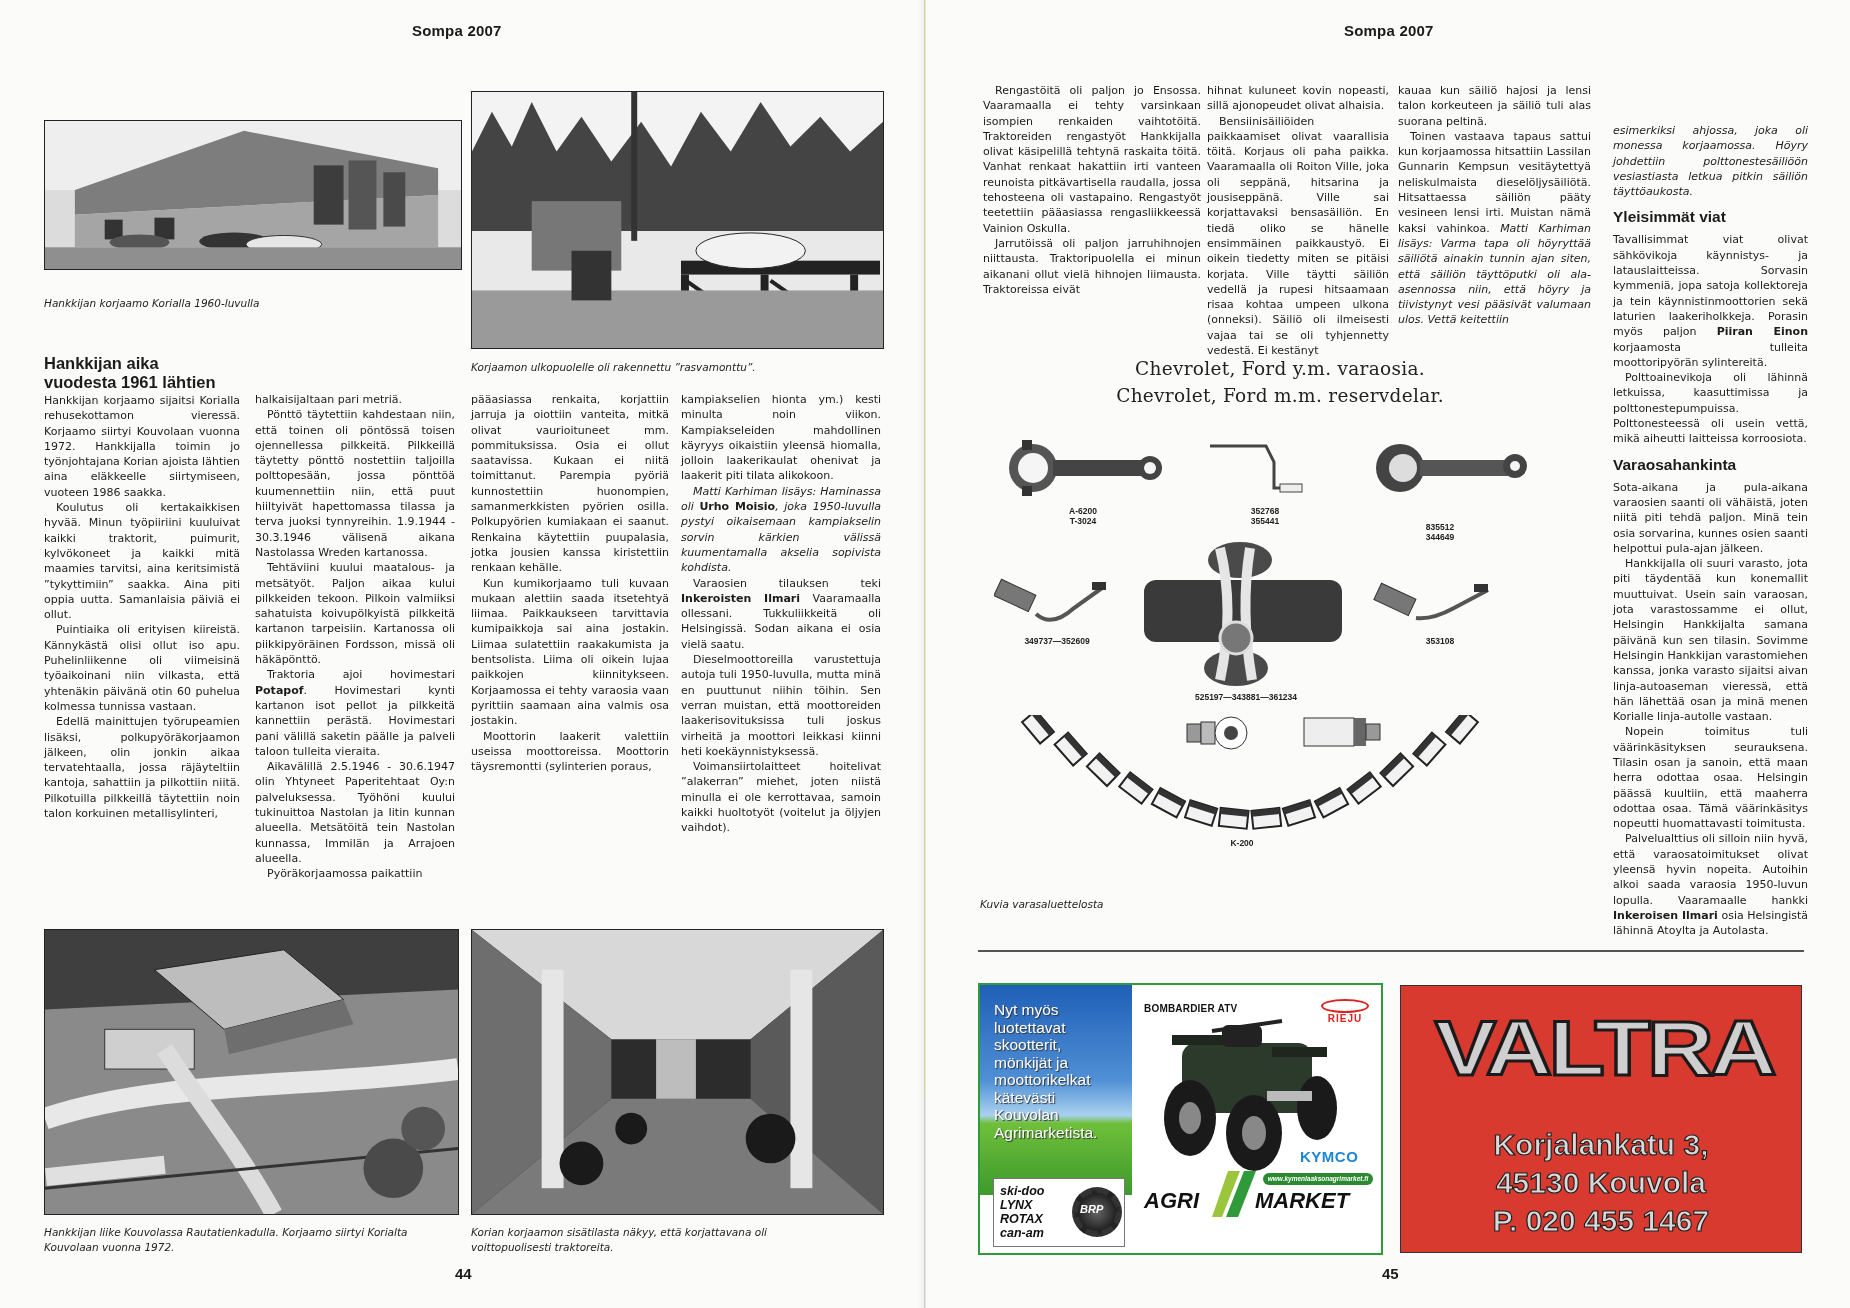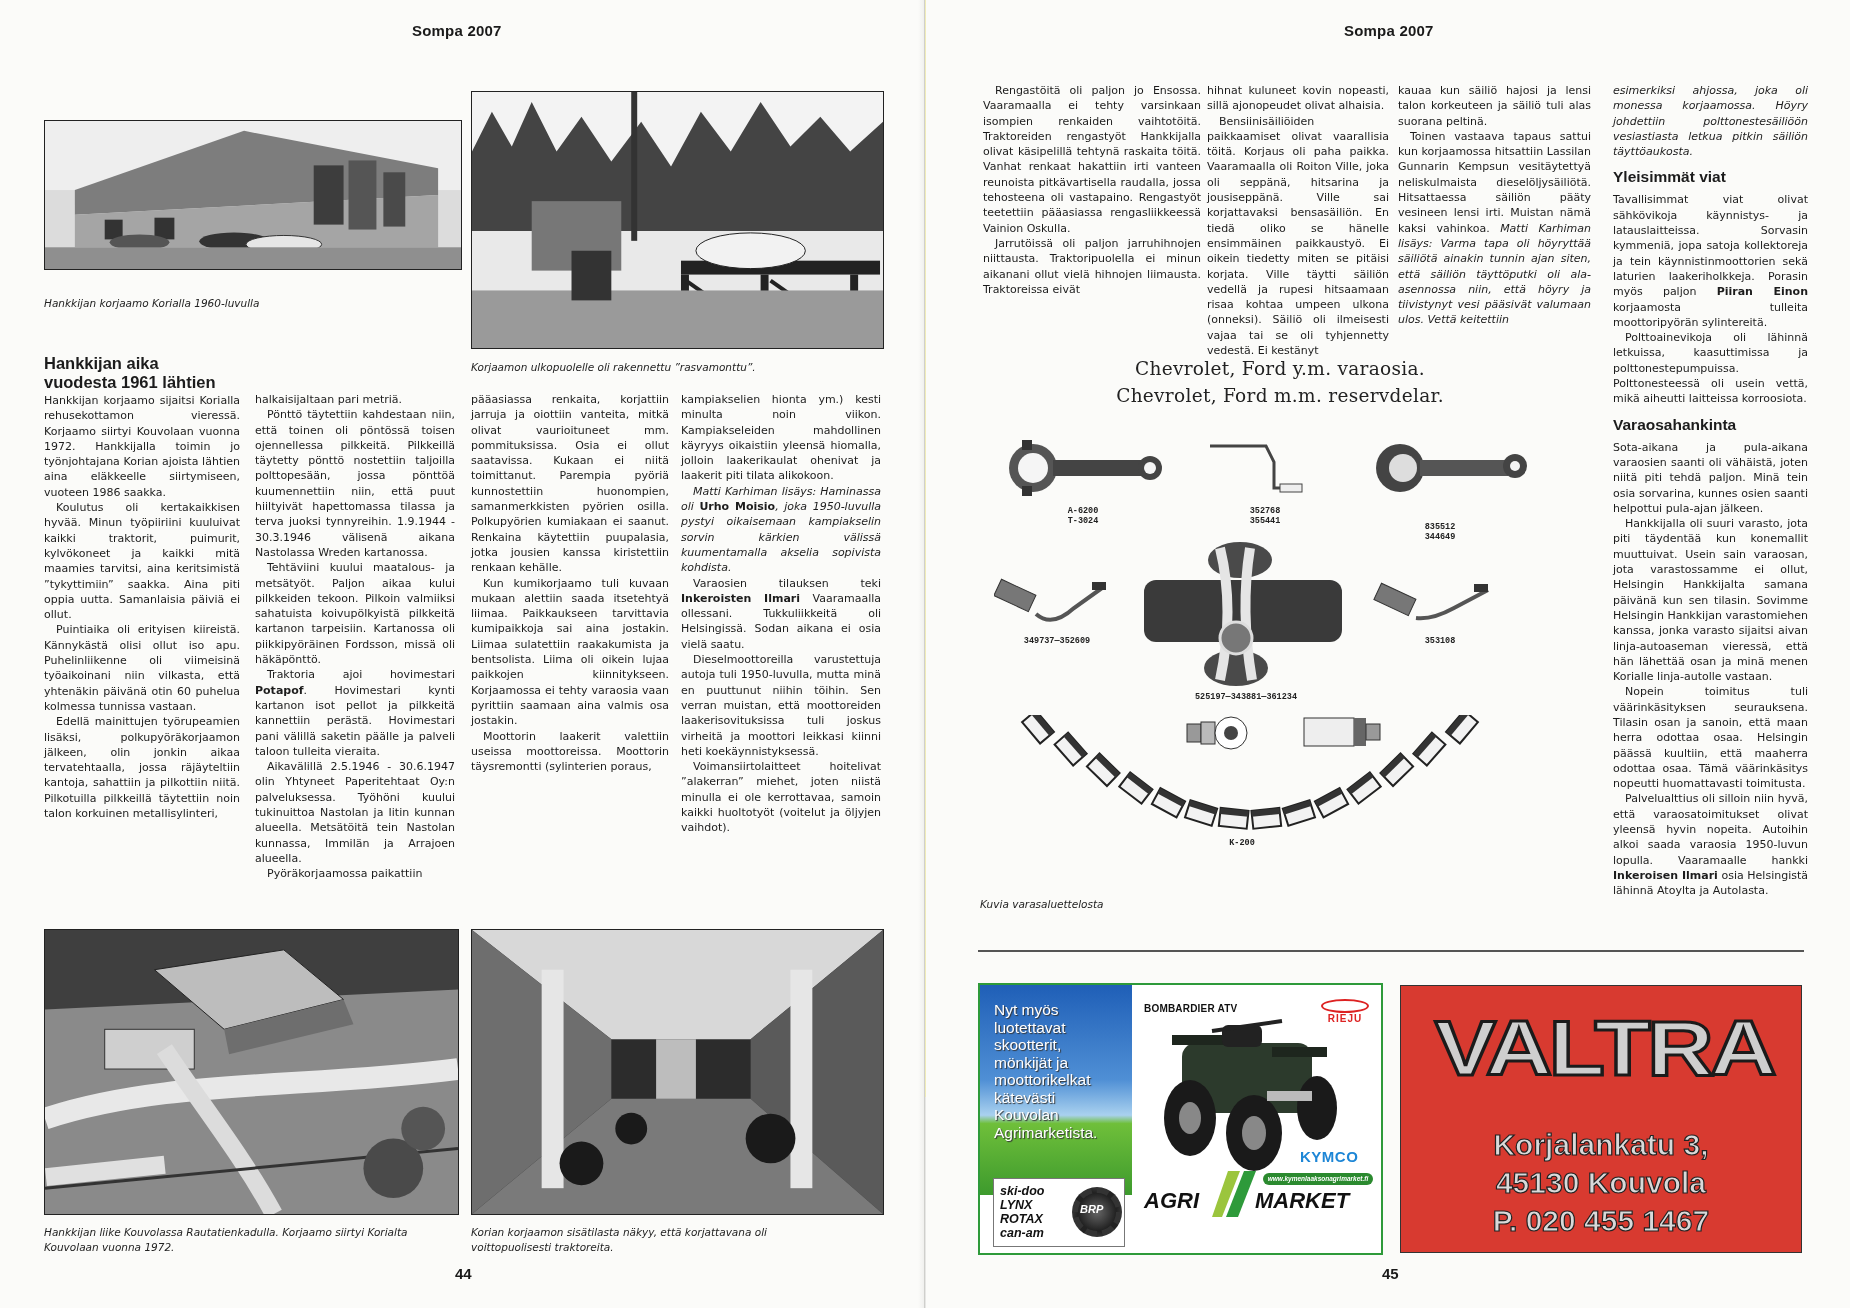--- a/index.html
+++ b/index.html
@@ -27,33 +27,33 @@
   .photo svg { width: 100%; height: 100%; display: block; }
 
   .caption { position: absolute; font-family: "DejaVu Sans", sans-serif; font-style: italic;
              font-size: 10.5px; line-height: 15px; color: #222; }
 
   .col { position: absolute; font-family: "DejaVu Sans", sans-serif; font-size: 11px;
          line-height: 15.3px; text-align: justify; hyphens: manual; color: #1c1c1c; }
   .col p { text-indent: 12px; }
   .col p.noindent { text-indent: 0; }
   .col p + p { margin-top: 0; }
-  .col .it { font-style: italic; }
+  .col .it { font-style: italic; margin-top: 40px; }
   .col b { font-weight: bold; }
 
   .h-article { font-family: "Liberation Sans", sans-serif; font-weight: bold;
                font-size: 16.5px; line-height: 19px; text-align: left; margin-bottom: 1px; }
   .h-section { font-family: "Liberation Sans", sans-serif; font-weight: bold;
                font-size: 15.5px; line-height: 20px; text-align: left; margin: 8px 0 5px 0; }
 
   
   .catalog { position: absolute; left: 980px; top: 350px; width: 600px; height: 560px; }
   .cat-title { position: absolute; width: 600px; text-align: center;
                font-family: "DejaVu Serif", serif; font-size: 18.5px; letter-spacing: 0.3px; color: #222; }
-  .part-code { position: absolute; font-family: Liberation Mono, monospace; font-size: 8.5px;
+  .part-code { position: absolute; font-family: Liberation Sans, sans-serif; font-size: 8.5px;
                line-height: 10px; text-align: center; color: #222; font-weight: bold; }
 
   
   .ad-agri { position: absolute; left: 978px; top: 983px; width: 405px; height: 272px;
              border: 2px solid #2e9a3a; background: #fff; overflow: hidden; }
   .agri-sky { position: absolute; left: 0; top: 0; width: 152px; height: 210px;
               background: linear-gradient(180deg, #1f5fb7 0%, #4f8fd5 45%, #a9d1ef 62%, #6fbf3a 66%, #3d9a2d 100%); }
   .agri-slogan { position: absolute; left: 14px; top: 16px; width: 140px;
                  font-family: "Liberation Sans", sans-serif; font-size: 15.5px; line-height: 17.5px;
                  color: #fff; text-shadow: 1px 1px 1px #333; }

